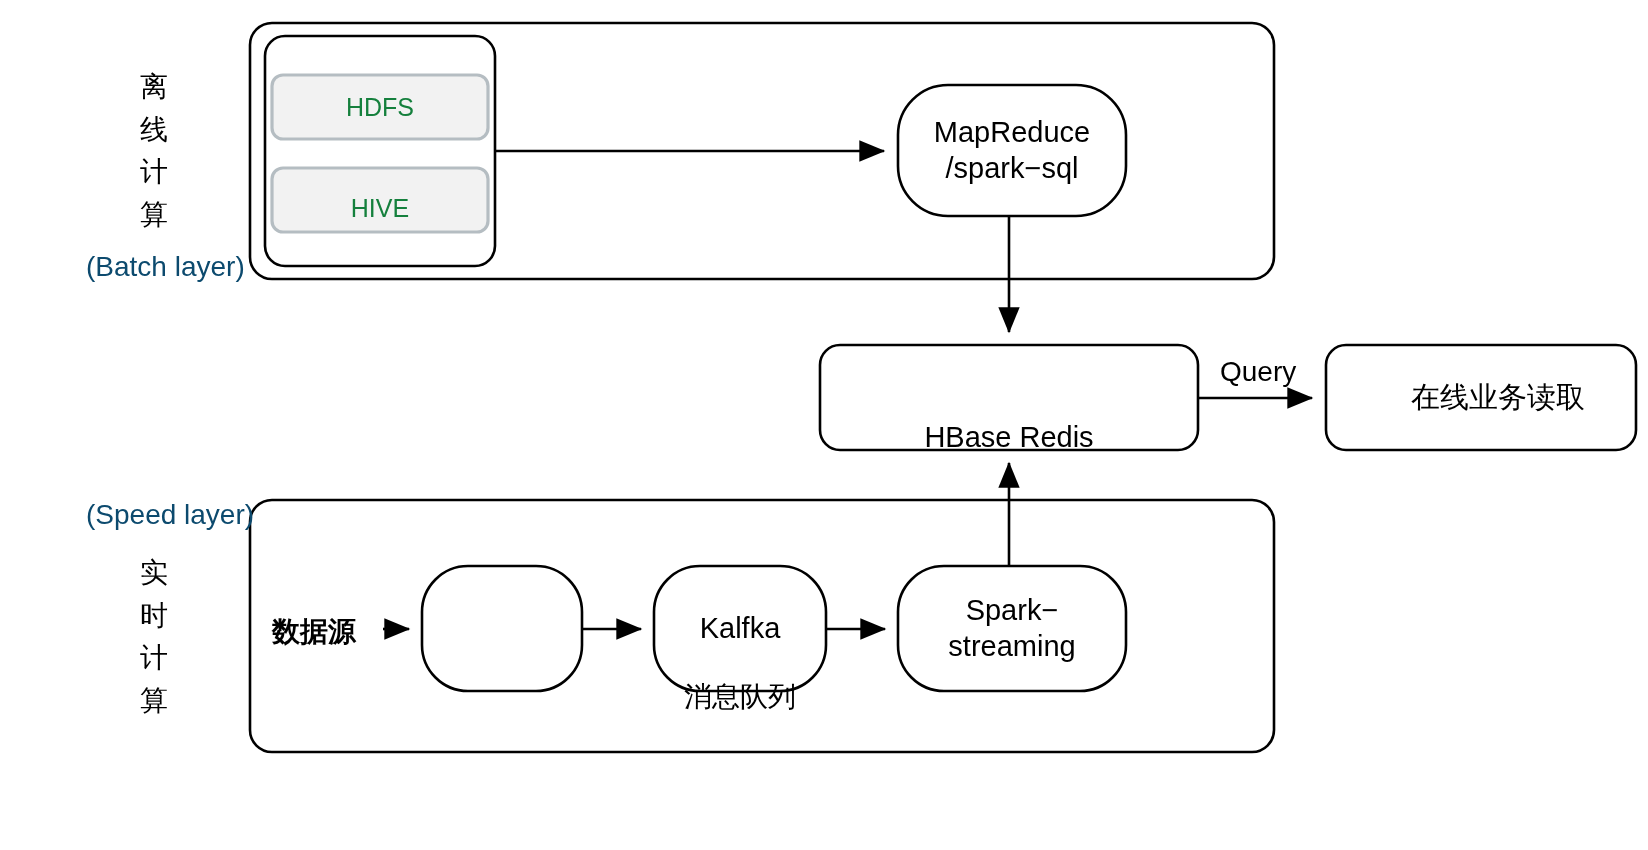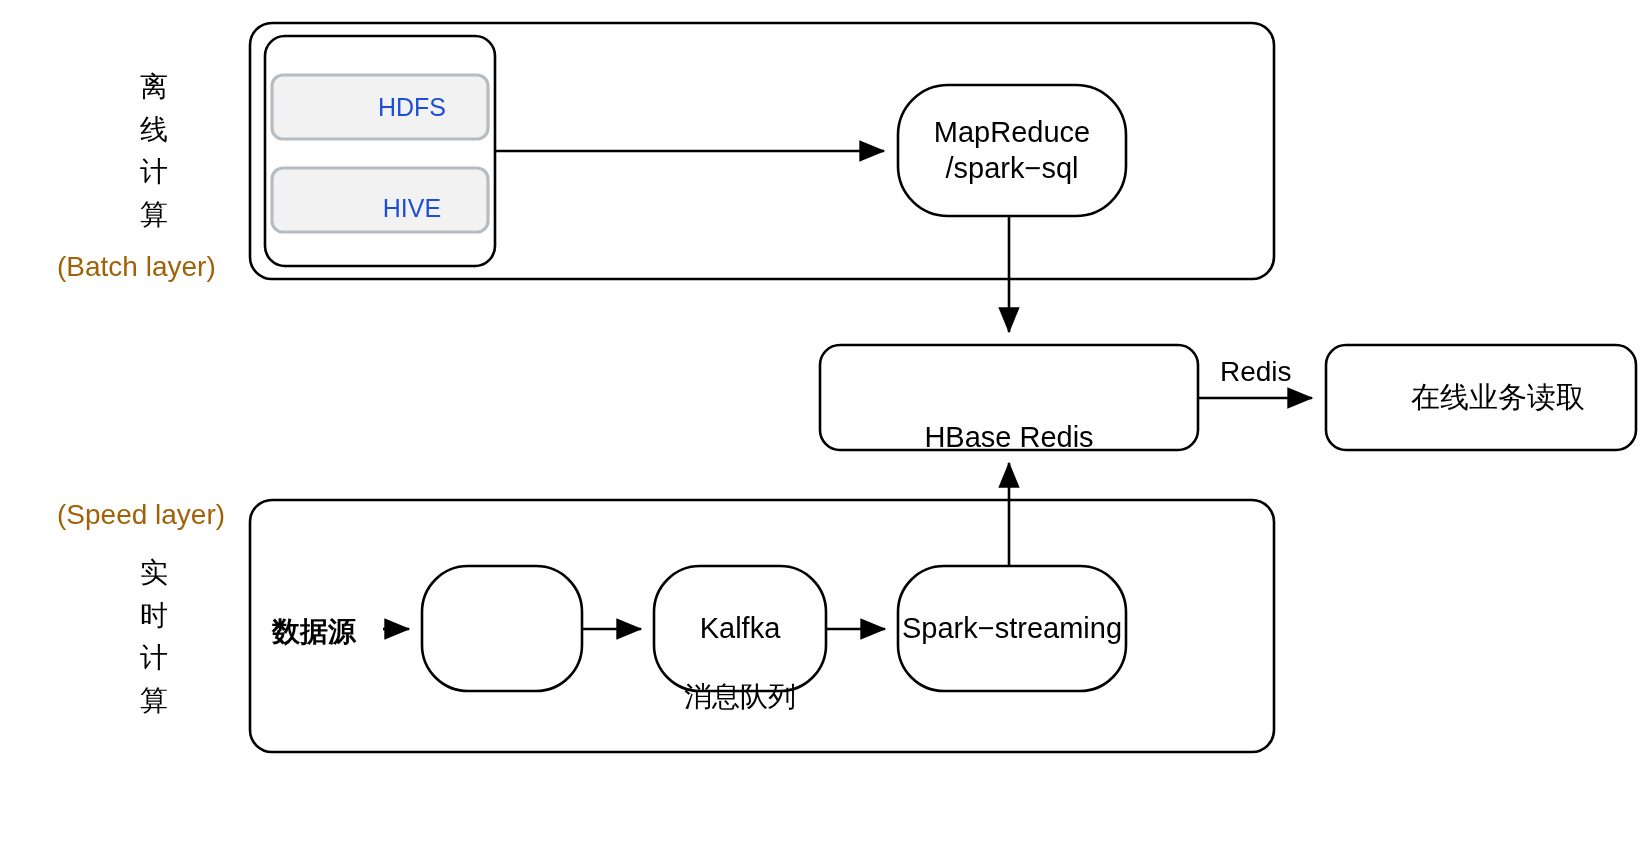--- a/index.html
+++ b/index.html
@@ -54,39 +54,39 @@
     font-size: 29px;
     line-height: 1.22;
     font-family: "Liberation Sans", "DejaVu Sans", sans-serif;
   }
   .store-label {
     position: absolute;
     display: flex;
     align-items: center;
     justify-content: center;
     text-align: center;
-    color: #1d4ed8;
+    color: #15803d;
     font-size: 25px;
     font-family: "Liberation Sans", "DejaVu Sans", sans-serif;
-    margin-left: 32px;
   }
   .vert-label {
     position: absolute;
     display: flex;
     flex-direction: column;
     align-items: center;
     font-size: 28px;
     color: #000000;
     line-height: 1.52;
   }
   .side-caption {
     position: absolute;
     font-size: 28px;
-    color: #a16207;
+    color: #0c4a6e;
     white-space: nowrap;
+    margin-left: 29px;
   }
   .edge-caption {
     position: absolute;
     font-size: 28px;
     color: #000000;
     white-space: nowrap;
   }
   .under-caption {
     position: absolute;
     font-size: 28px;
@@ -155,35 +155,35 @@
   <div class="store-label" style="left:272px; top:75px; width:216px; height:64px;">HDFS</div>
   <div class="store-label" style="left:272px; top:168px; width:216px; height:81px;">HIVE</div>
 
   <div class="node-label" style="left:898px; top:85px; width:228px; height:131px; flex-direction:column;">
     <span>MapReduce</span>
     <span>/spark−sql</span>
   </div>
 
   <div class="node-label" style="left:820px; top:345px; width:378px; height:105px;margin-top:40px;">HBase Redis</div>
 
-  <div class="edge-caption" style="left:1220px; top:356px;">Redis</div>
+  <div class="edge-caption" style="left:1220px; top:356px;">Query</div>
 
   <div class="node-label" style="left:1326px; top:345px; width:256px; height:105px;margin-left:44px;">在线业务读取</div>
 
   <div class="side-caption" style="left:57px; top:499px;">(Speed layer)</div>
   <div class="vert-label" style="left:128px; top:552px; width:52px;">
     <span>实</span>
     <span>时</span>
     <span>计</span>
     <span>算</span>
   </div>
 
   <div class="edge-caption" style="left:272px; top:613px;font-weight:bold;">数据源</div>
 
   <div class="node-label" style="left:654px; top:566px; width:172px; height:125px;">Kalfka</div>
-  <div class="node-label" style="left:898px; top:566px; width:228px; height:125px; flex-direction:row;">
+  <div class="node-label" style="left:898px; top:566px; width:228px; height:125px; flex-direction:column;">
     <span>Spark−</span>
     <span>streaming</span>
   </div>
 
   <div class="under-caption" style="left:654px; top:678px; width:172px;">消息队列</div>
 
 </div>
 
 </body></html>

